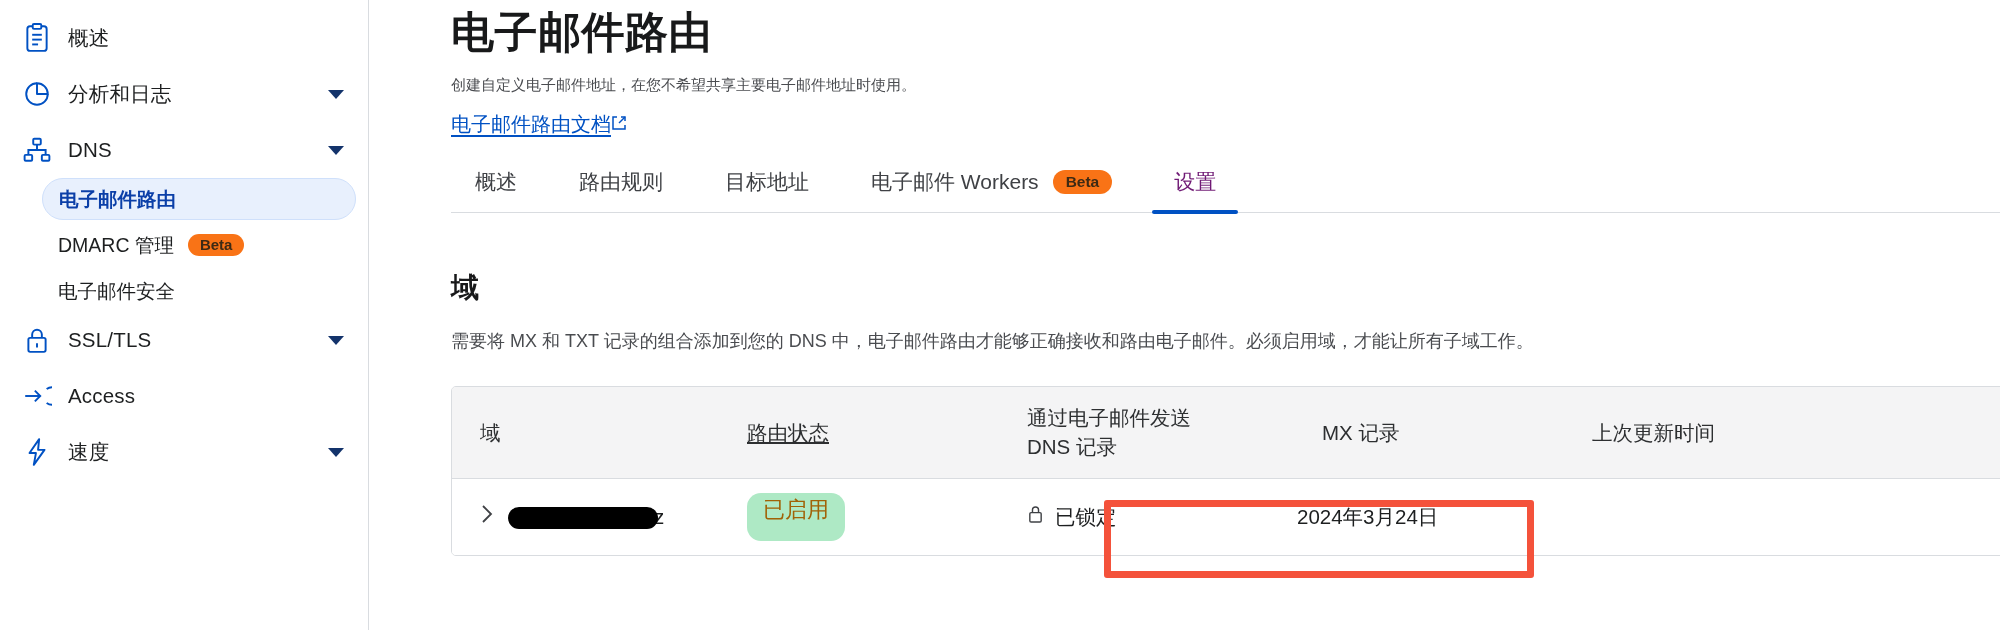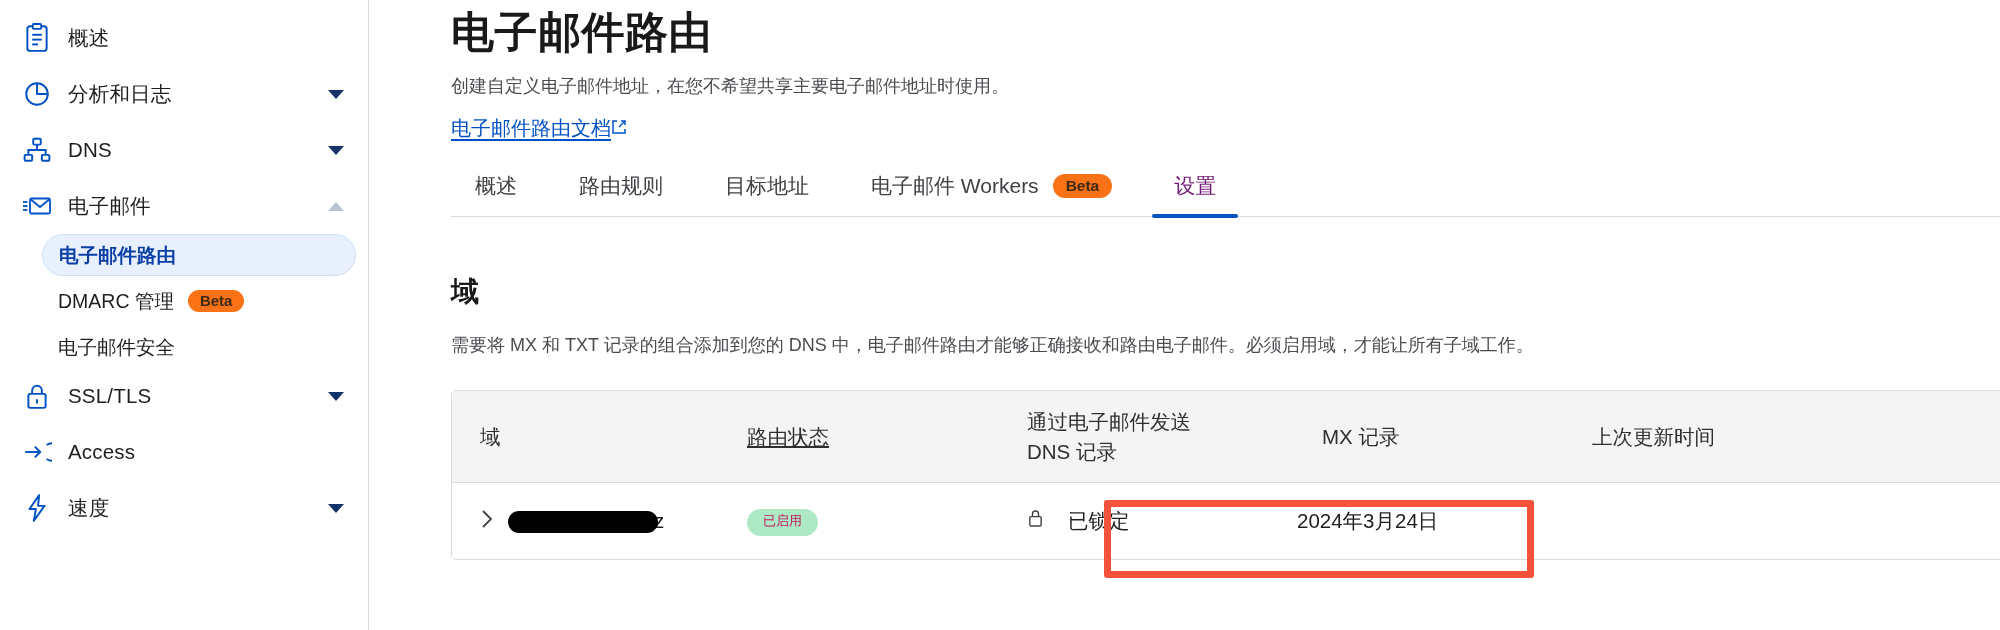--- a/index.html
+++ b/index.html
@@ -94,21 +94,21 @@
 
   .page-title {
     font-size: 43px;
     font-weight: 700;
     color: #18191a;
     letter-spacing: .5px;
     margin-top: 6px;
     line-height: 1.25;
   }
   .page-sub {
-    font-size: 18px;
+    font-size: 15px;
     color: #4a4c50;
     margin-top: 14px;
     line-height: 1.4;
   }
   .doc-link {
     display: inline-flex;
     align-items: center;
     gap: 0;
     margin-top: 16px;
     color: #0051c3;
@@ -198,40 +198,40 @@
   .th {
     font-size: 20.5px;
     color: #2d2f31;
     line-height: 1.45;
   }
   .td { font-size: 20.5px; color: #1d1f20; }
 
   .pill-green {
     display: inline-block;
     background: #aee9c5;
-    color: #be185d;
-    font-size: 13px;
+    color: #a16207;
+    font-size: 22px;
     border-radius: 14px;
-    padding: 5px 16px 7px;
+    padding: 5px 16px 18px;
     line-height: 1.1;
   }
   .domain-cell { display: flex; align-items: center; gap: 14px; }
   .chev-right { color: #3f4145; display: inline-block; }
   .redacted {
     display: inline-block;
     width: 150px; height: 22px;
     background: #000;
     border-radius: 11px;
     vertical-align: middle;
     position: relative;
     top: 1px;
   }
   .redact-wrap { display: inline-flex; align-items: center; }
   .redact-tail { font-size: 20.5px; color: #1d1f20; margin-left: -4px; }
-  .lock-cell { display: flex; align-items: center; gap: 24px; }
+  .lock-cell { display: flex; align-items: center; gap: 11px; }
 
   
   .annot-box {
     position: absolute;
     left: 735px;
     top: 500px;
     width: 430px;
     height: 78px;
     border: 7px solid #f4523b;
     border-radius: 3px;
@@ -276,33 +276,20 @@
           <rect x="9.5" y="2.5" width="7" height="5.5" rx="1"></rect>
           <rect x="1.5" y="17.5" width="7" height="5.5" rx="1"></rect>
           <rect x="17.5" y="17.5" width="7" height="5.5" rx="1"></rect>
           <path d="M13 8v5M5 17.5v-4.5h16v4.5"></path>
         </svg>
       </span>
       <span class="nav-label">DNS</span>
       <span class="nav-chev"></span>
     </div>
 
-    <div class="nav-item">
-      <span class="nav-icon">
-        <svg width="30" height="24" viewBox="0 0 30 24" fill="none" stroke="#0051c3" stroke-width="1.8">
-          <rect x="8" y="4.5" width="20" height="15" rx="1.5"></rect>
-          <path d="M8.8 5.5L18 13l9.2-7.5"></path>
-          <line x1="1" y1="8" x2="5.5" y2="8"></line>
-          <line x1="1" y1="12" x2="5.5" y2="12"></line>
-          <line x1="1" y1="16" x2="5.5" y2="16"></line>
-        </svg>
-      </span>
-      <span class="nav-label">电子邮件</span>
-      <span class="nav-chev up"></span>
-    </div>
 
     <div class="sub-item active">
       <span class="sub-label">电子邮件路由</span>
     </div>
     <div class="sb-gap-sm"></div>
     <div class="sub-item">
       <span class="sub-label">DMARC 管理</span>
       <span class="beta-pill">Beta</span>
     </div>
     <div class="sb-gap-sm"></div>

